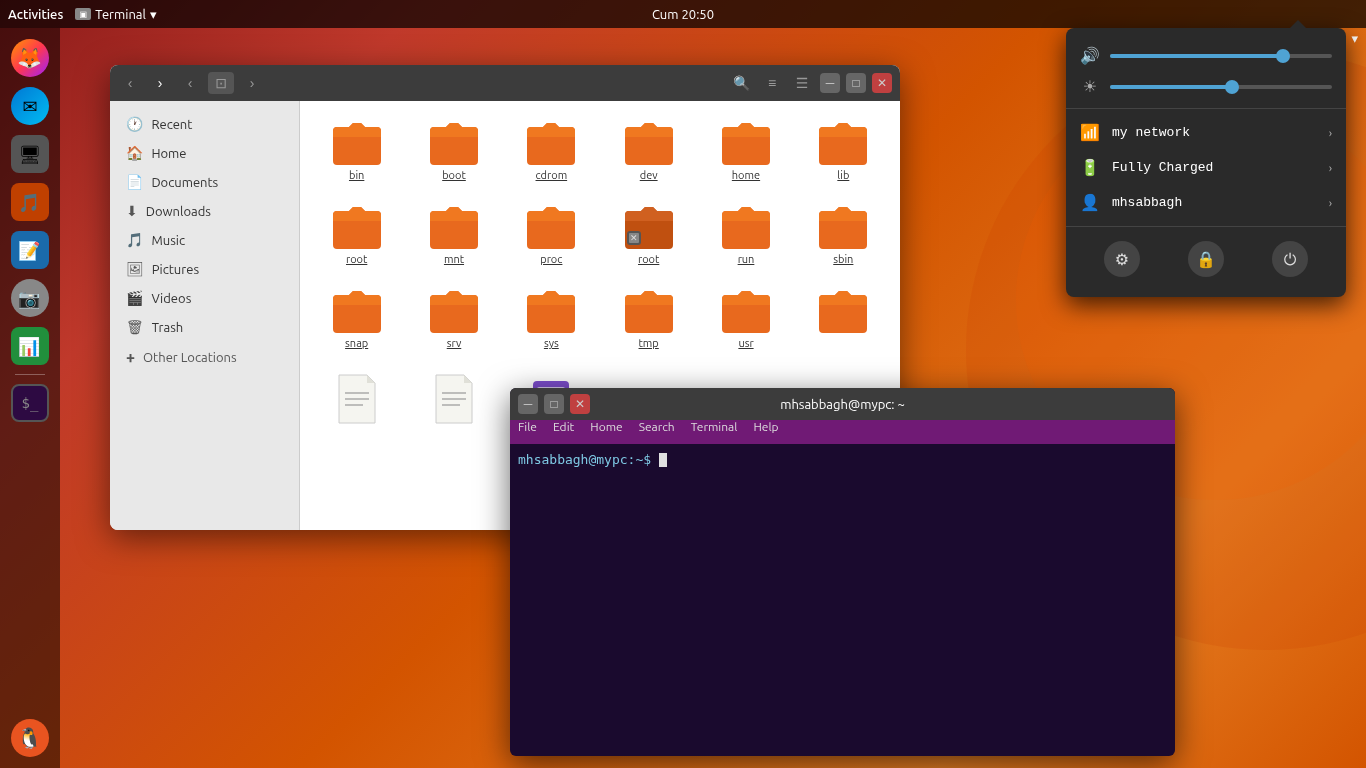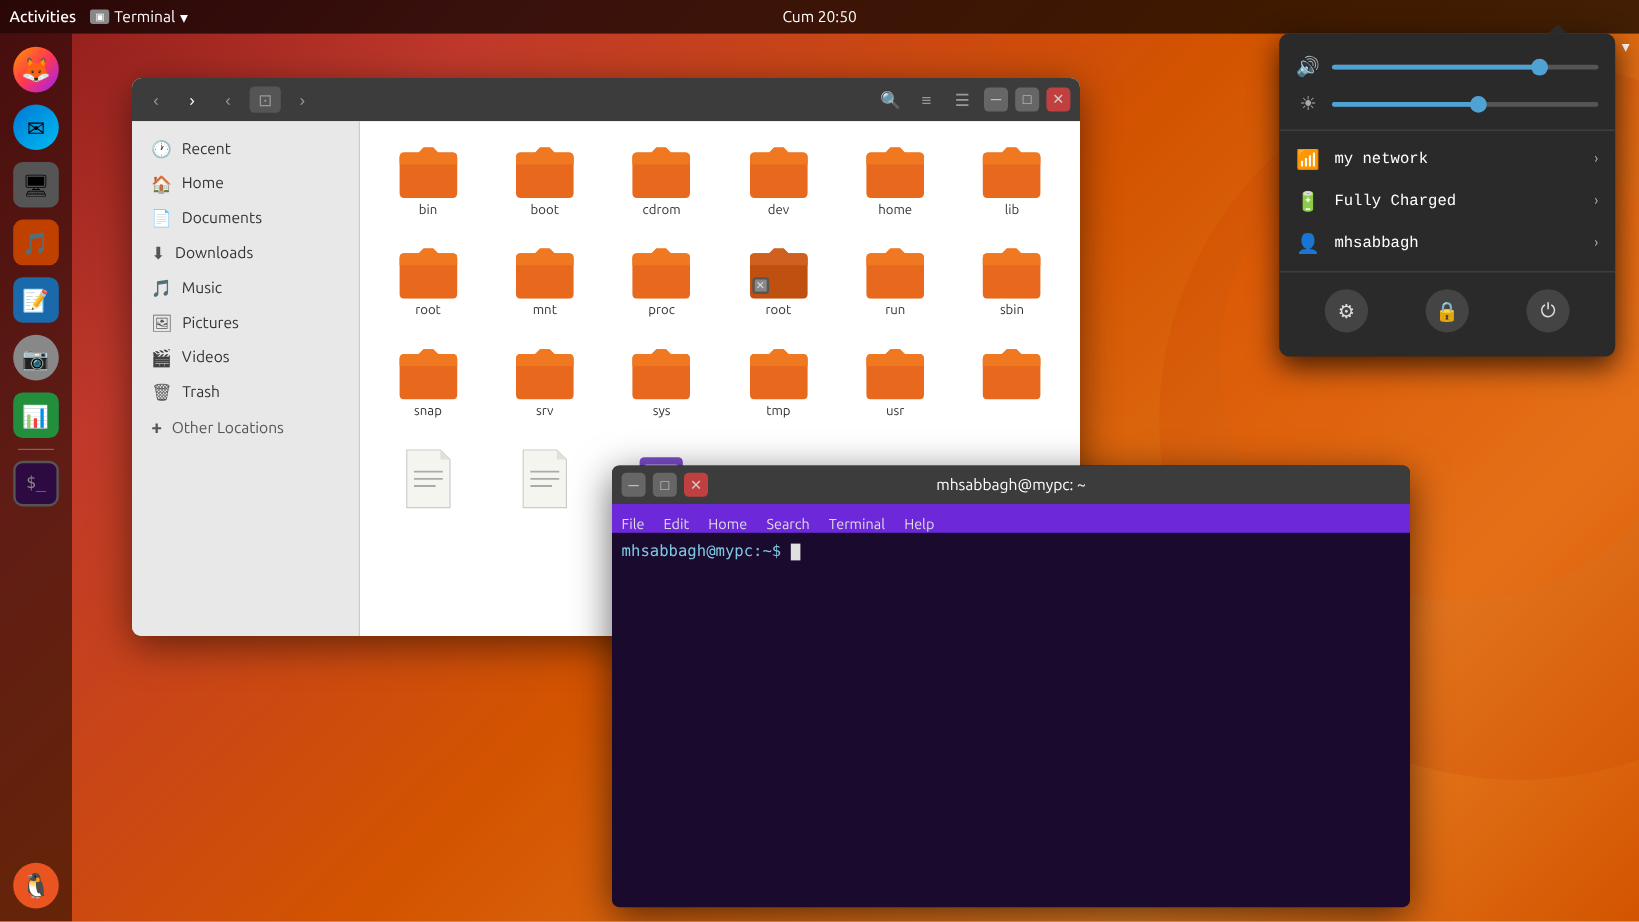--- a/index.html
+++ b/index.html
@@ -173,20 +173,21 @@
       width: 52px;
       height: 44px;
       position: relative;
     }
     .folder-icon svg { width: 52px; height: 44px; }
     .folder-name {
       font-size: 11px;
       color: #333;
       text-align: center;
       word-break: break-all;
+      text-decoration: underline;
     }
 
     
     #terminal {
       position: absolute;
       top: 388px;
       left: 510px;
       width: 665px;
       height: 368px;
       background: #1a0a2e;
@@ -208,23 +209,23 @@
     }
     #term-title {
       color: white;
       font-size: 13px;
       position: absolute;
       left: 50%;
       transform: translateX(-50%);
     }
     #term-menubar {
       height: 24px;
-      background: #6d28d9;
-      display: flex;
-      align-items: flex-end;
+      background: #701a75;
+      display: flex;
+      align-items: flex-start;
       gap: 16px;
       padding: 0 8px;
       flex-shrink: 0;
     }
     .term-menu-item {
       color: #ddd;
       font-size: 12px;
       cursor: pointer;
     }
     #term-body {

